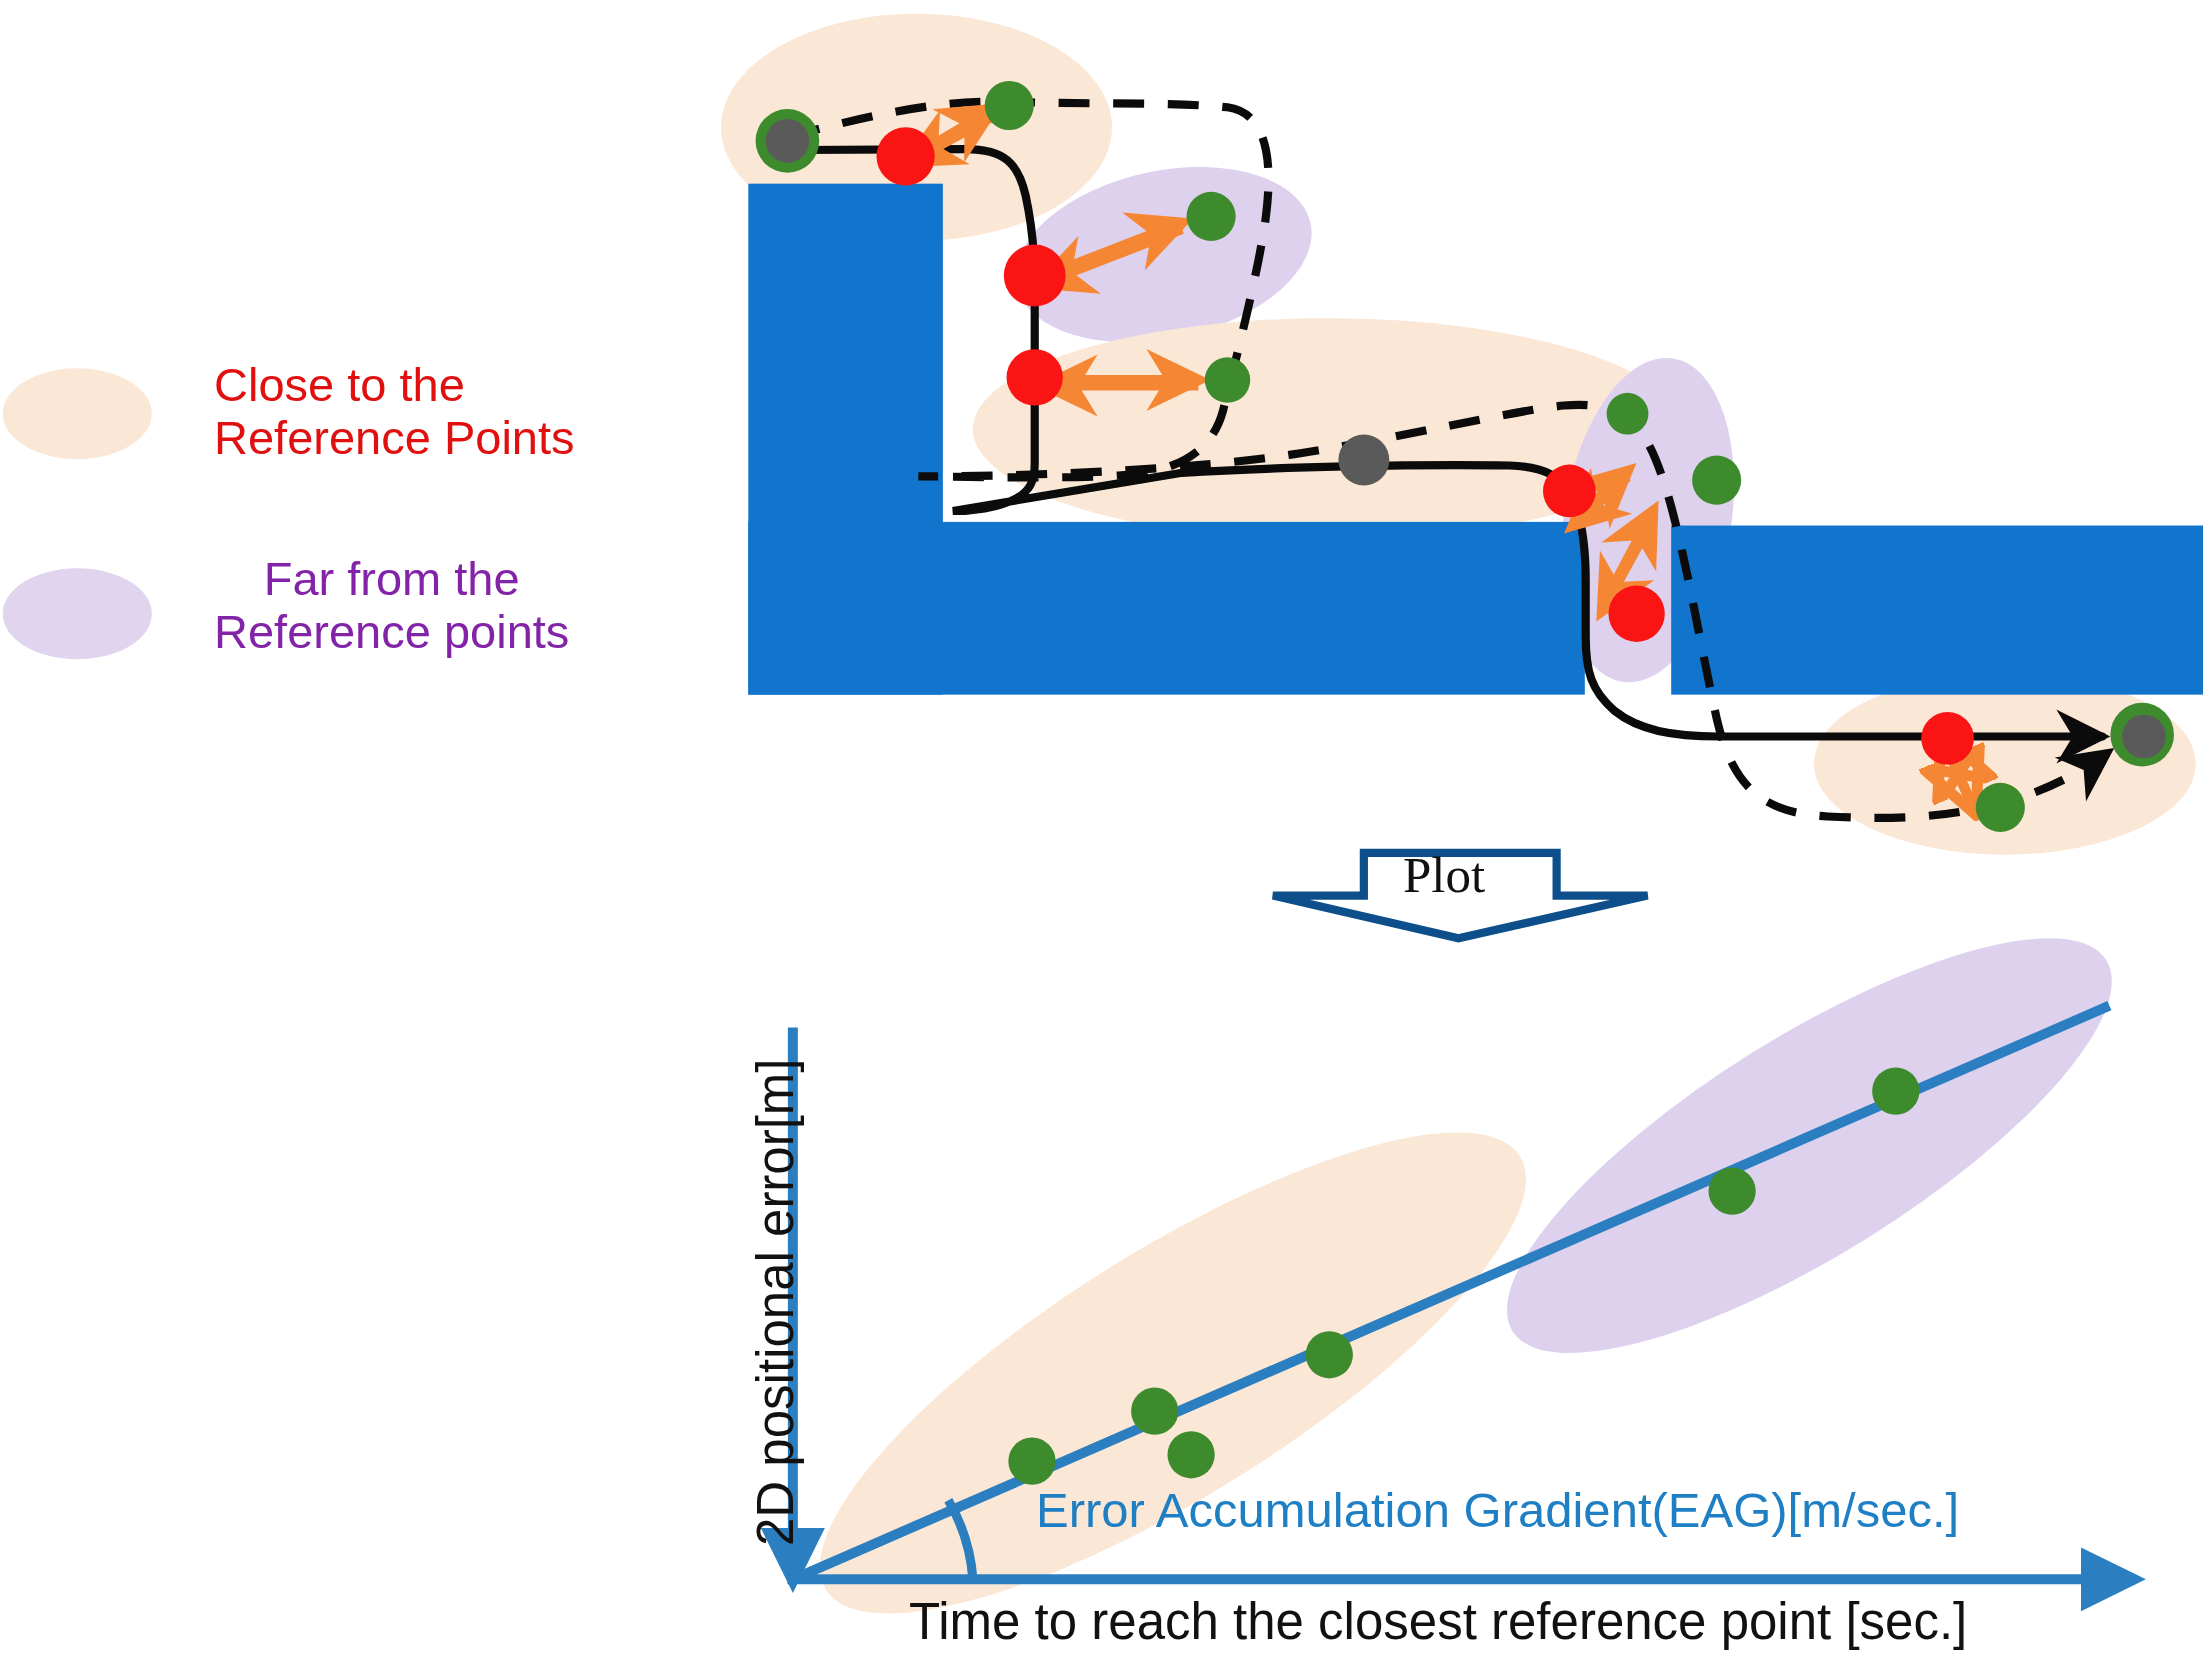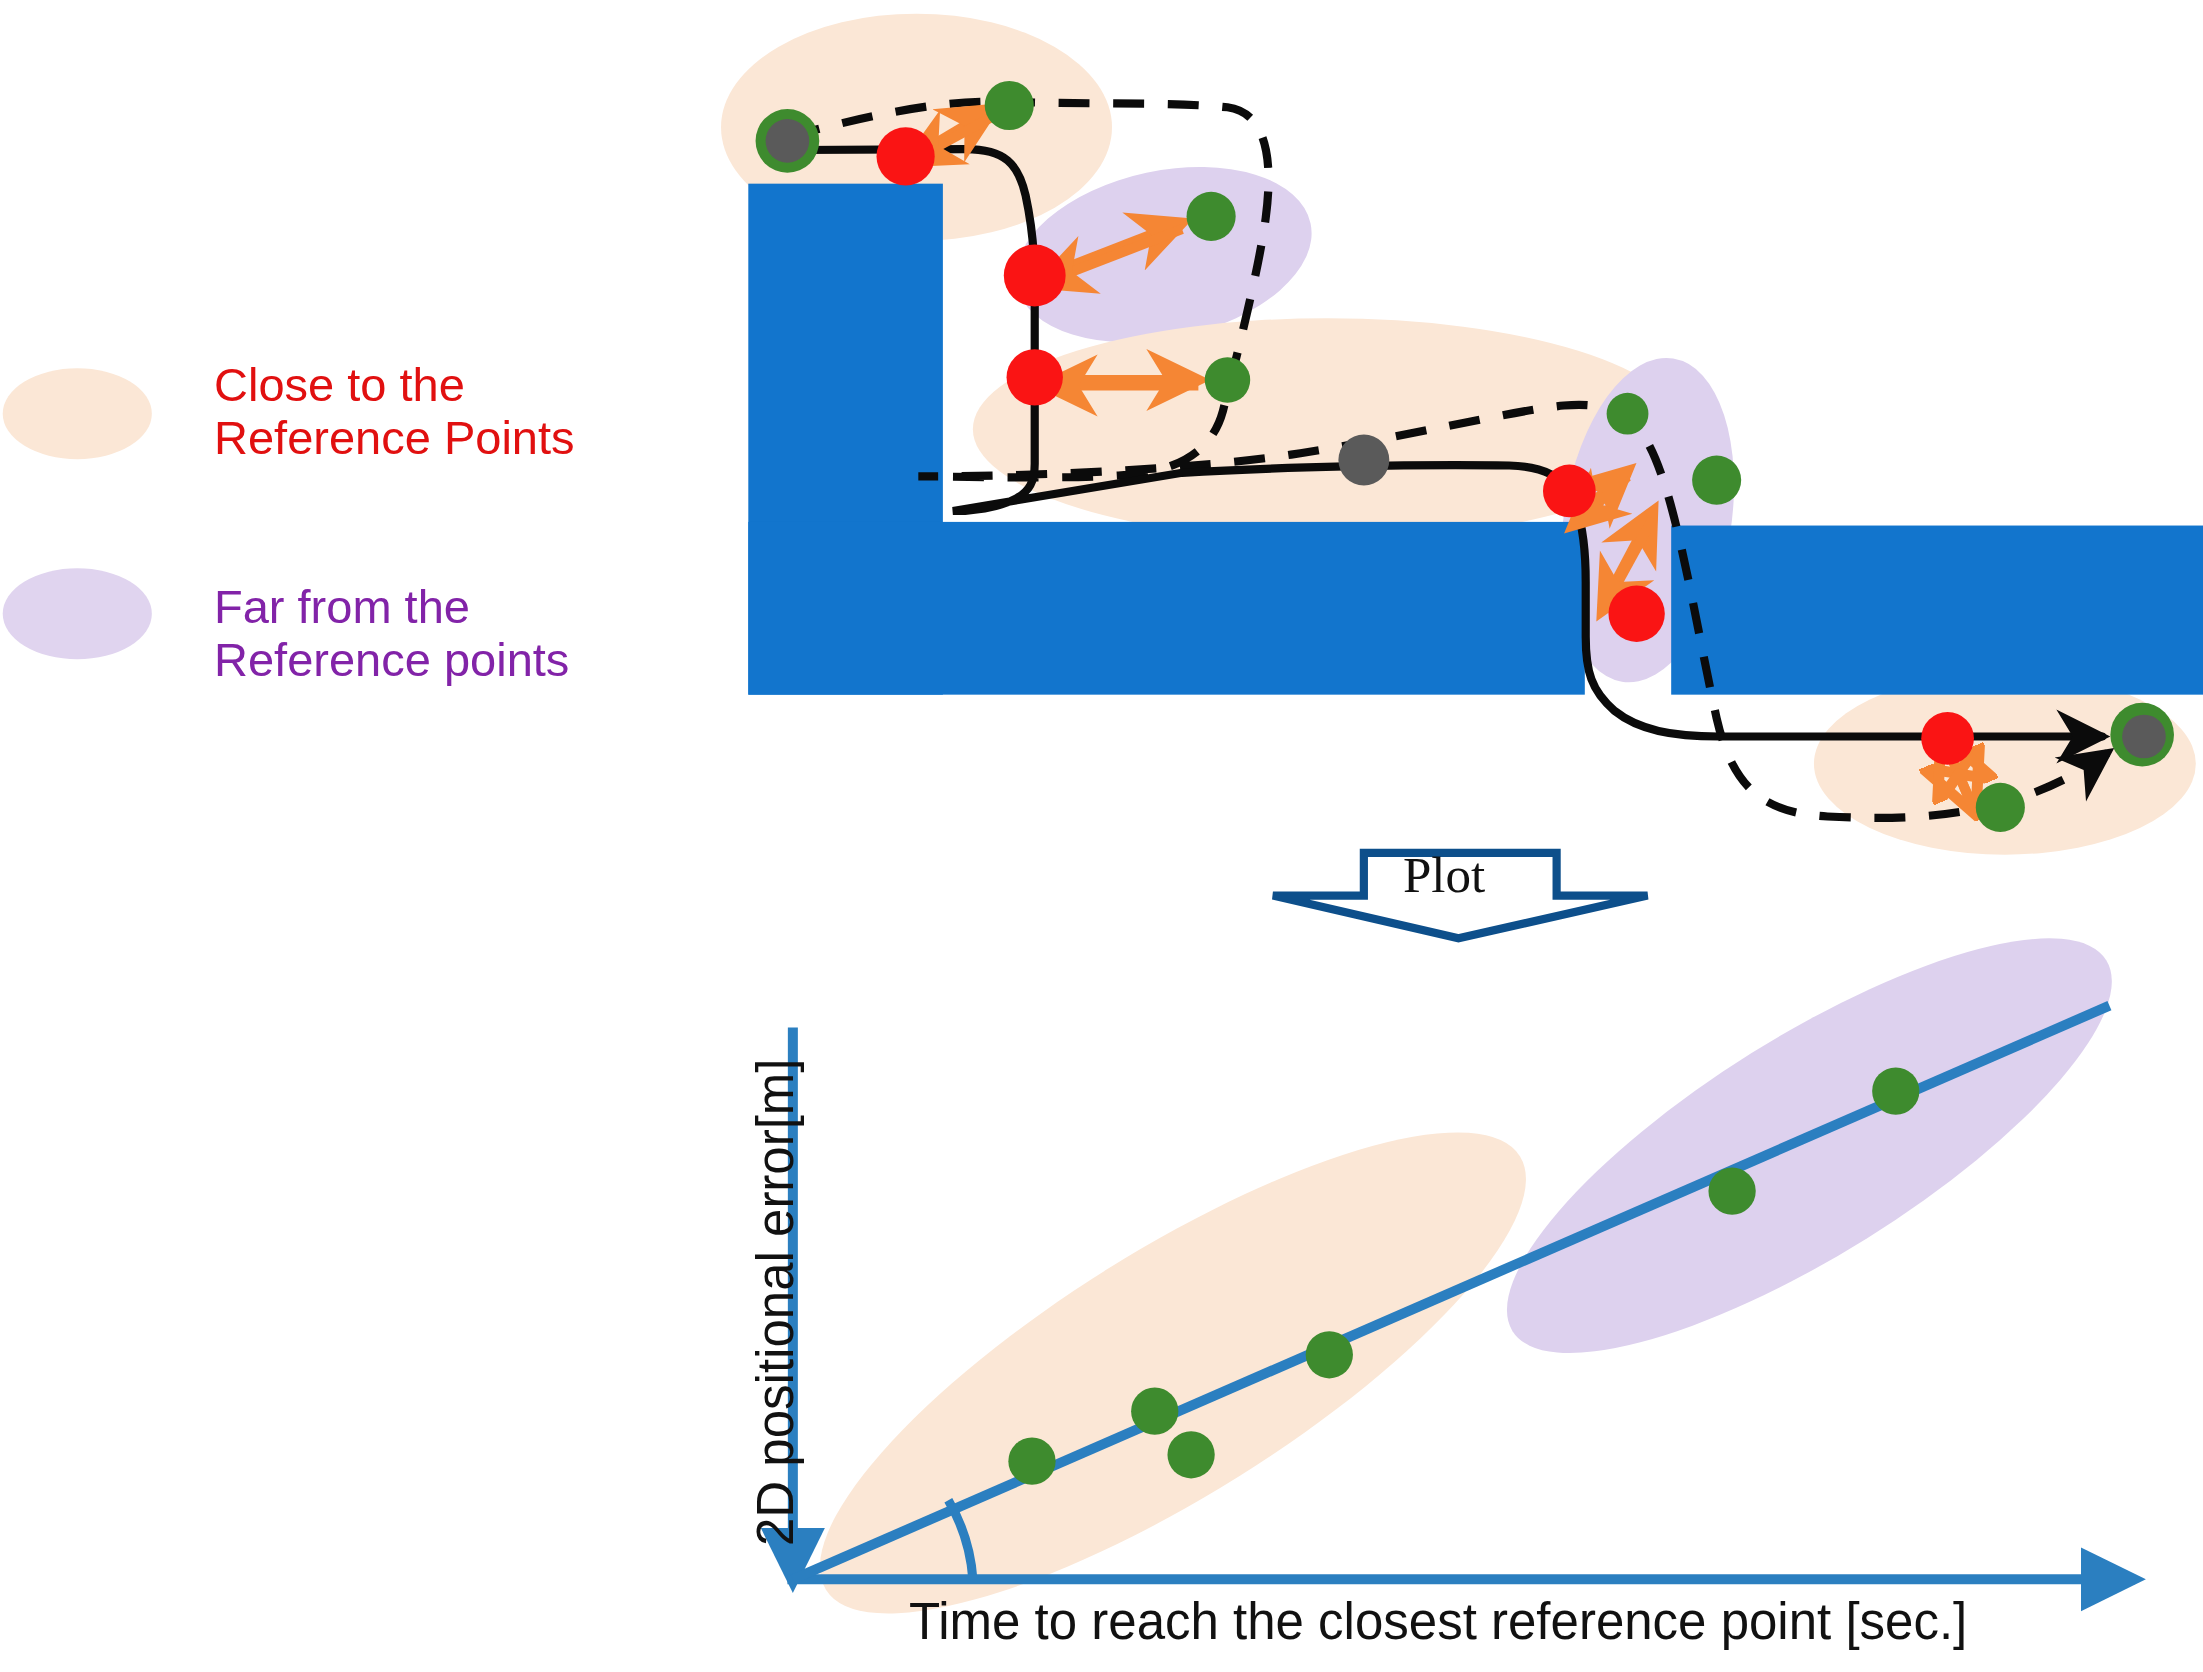--- a/index.html
+++ b/index.html
@@ -129,21 +129,21 @@
     </g>
   </svg>
 
   <svg class="layer" viewBox="0 0 2424 1840">
     <ellipse cx="85" cy="455" rx="82" ry="50" fill="#fbe7d6"></ellipse>
     <ellipse cx="85" cy="675" rx="82" ry="50" fill="#e0d4ef"></ellipse>
   </svg>
 
   <div class="legend-text legend-close" style="left:214px;top:359px;"><span>Close to the</span><br><span>Reference Points</span></div>
 
-  <div class="legend-text legend-far" style="left:214px;top:581px;"><span>Far from the</span><br><span>Reference points</span></div>
+  <div class="legend-text legend-far" style="left:214px;top:553px;text-align:center;"><span>Far from the</span><br><span>Reference points</span></div>
 
   <svg class="layer" viewBox="0 0 2424 1840">
     <path d="M 1500 938 L 1712 938 L 1712 985 L 1812 985 L 1604 1032 L 1400 985 L 1500 985 Z" fill="#ffffff" stroke="#0d4f8b" stroke-width="9" stroke-linejoin="miter"></path>
   </svg>
   <div class="plot-label" style="left:1403px;top:846px;font-family:Liberation Serif, serif;">Plot</div>
 
   <svg class="layer" viewBox="0 0 2424 1840">
 
     <ellipse cx="1290" cy="1510" rx="450" ry="135" transform="rotate(-32 1290 1510)" fill="#fbe7d6"></ellipse>
     <ellipse cx="1990" cy="1260" rx="385" ry="120" transform="rotate(-32 1990 1260)" fill="#ddd1ee"></ellipse>
@@ -158,19 +158,20 @@
     <g fill="#3e8b2e">
       <circle cx="1135" cy="1607" r="26"></circle>
       <circle cx="1270" cy="1552" r="26"></circle>
       <circle cx="1310" cy="1600" r="26"></circle>
       <circle cx="1462" cy="1490" r="26"></circle>
       <circle cx="1905" cy="1310" r="26"></circle>
       <circle cx="2085" cy="1200" r="26"></circle>
     </g>
   </svg>
 
+  <div class="eag-label" style="left:1036px;top:1482px;">Error Accumulation Gradient(EAG)[m/sec.]</div>
 
   <div class="axis-label ylab" style="left:746px;top:1546px;transform:rotate(-90deg);">2D positional error[m]</div>
 
   <div class="axis-label" style="left:909px;top:1592px;">Time to reach the closest reference point [sec.]</div>
 
 </div>
 
 
 </body></html>

